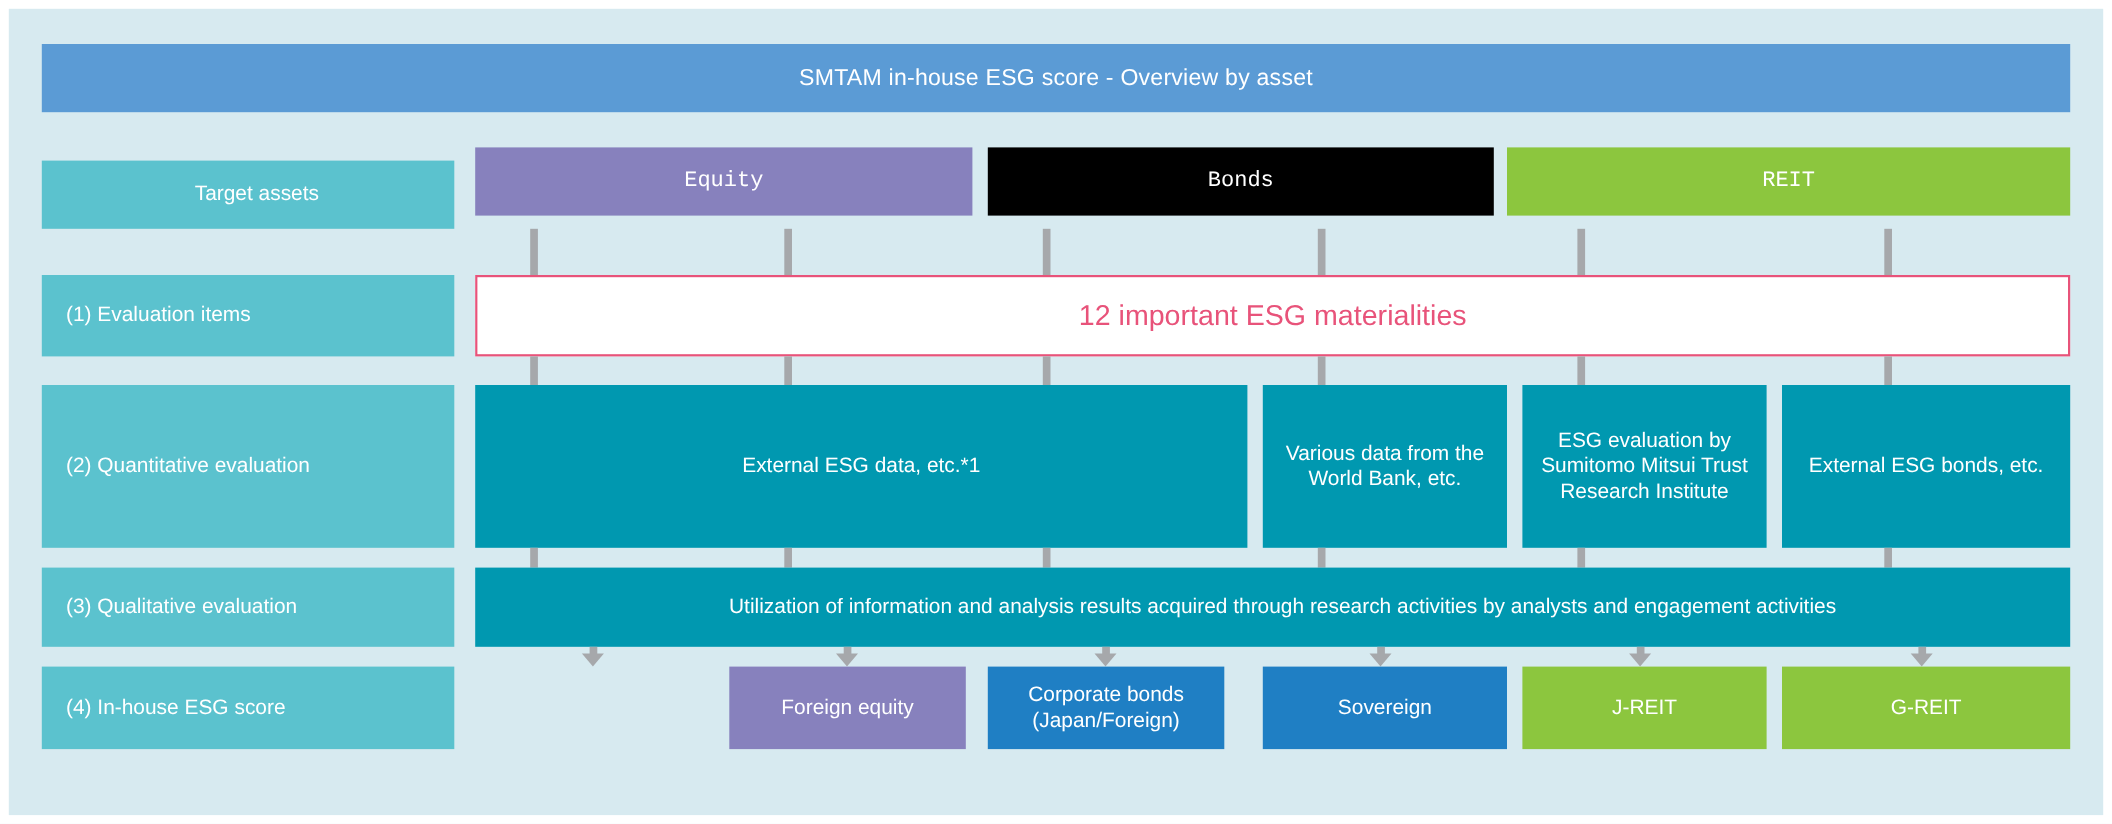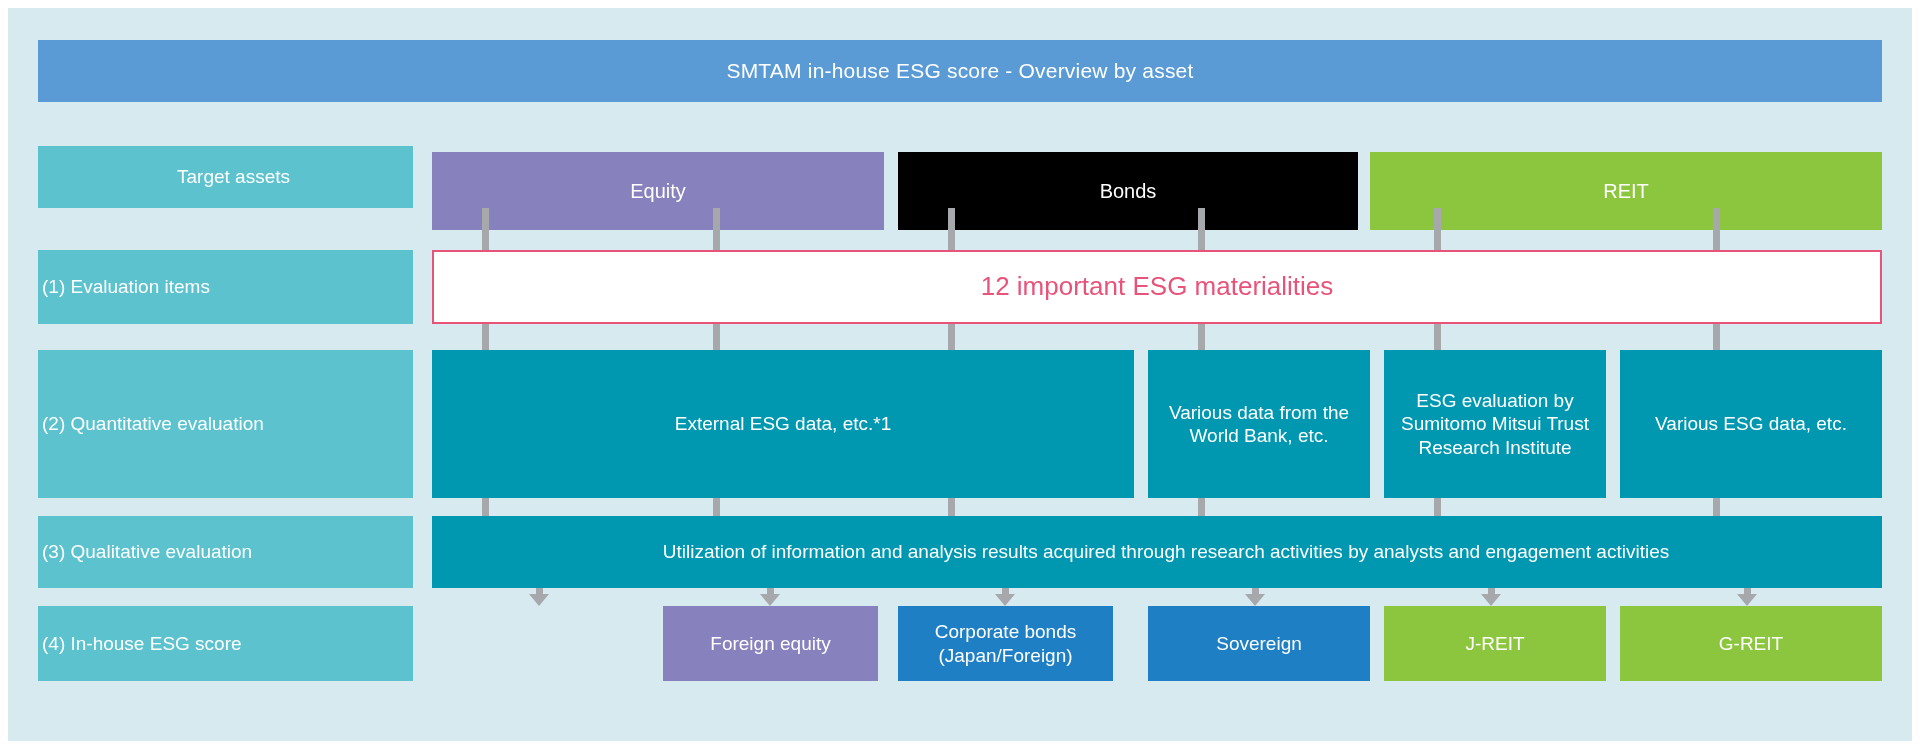--- a/index.html
+++ b/index.html
@@ -17,29 +17,29 @@
   .box{ position:absolute; box-sizing:border-box; display:flex;
         align-items:center; justify-content:center; text-align:center;
         color:#ffffff; line-height:1.22; }
 
   
   #title-bar{ left:30px; top:32px; width:1844px; height:62px;
               background:#5b9bd5; font-size:21px; letter-spacing:.2px; }
 
   
   .rowlabel{ left:30px; width:375px; background:#5bc2ce; font-size:19px;
-             justify-content:flex-start; padding-left:4px; }
+             justify-content:flex-start; padding-left:22px; }
   #lbl-0{ top:138px; height:62px; justify-content:center; padding-left:16px; }
   #lbl-1{ top:242px; height:74px; }
   #lbl-2{ top:342px; height:148px; }
   #lbl-3{ top:508px; height:72px; }
   #lbl-4{ top:598px; height:75px; }
 
   
-  .asset{ top:144px; height:78px; font-size:20px; }
+  .asset{ top:126px; height:62px; font-size:20px;font-family:Liberation Mono, monospace; }
   #asset-equity{ left:424px; width:452px; background:#8781bd; }
   #asset-bonds { left:890px; width:460px; background:#000000; }
   #asset-reit  { left:1362px; width:512px; background:#8cc63e; }
 
   
   #materialities{ left:424px; top:242px; width:1450px; height:74px;
                   background:#ffffff; border:2px solid #e8537a;
                   color:#e8537a; font-size:26px; }
 
   
@@ -106,21 +106,21 @@
   <div class="box quant" id="q-0">
     <span class="t">External ESG data, etc.*1</span>
   </div>
   <div class="box quant" id="q-1">
     <span class="t">Various data from the World Bank, etc.</span>
   </div>
   <div class="box quant" id="q-2">
     <span class="t">ESG evaluation by Sumitomo Mitsui Trust Research Institute</span>
   </div>
   <div class="box quant" id="q-3">
-    <span class="t">Various ESG data, etc.</span>
+    <span class="t">External ESG bonds, etc.</span>
   </div>
 
   <div class="vline" style="left:474px;top:490px;height:18px;"></div>
   <div class="vline" style="left:705px;top:490px;height:18px;"></div>
   <div class="vline" style="left:940px;top:490px;height:18px;"></div>
   <div class="vline" style="left:1190px;top:490px;height:18px;"></div>
   <div class="vline" style="left:1426px;top:490px;height:18px;"></div>
   <div class="vline" style="left:1705px;top:490px;height:18px;"></div>
 
   <div class="box" id="qual">Utilization of information and analysis results acquired through research activities by analysts and engagement activities</div>

